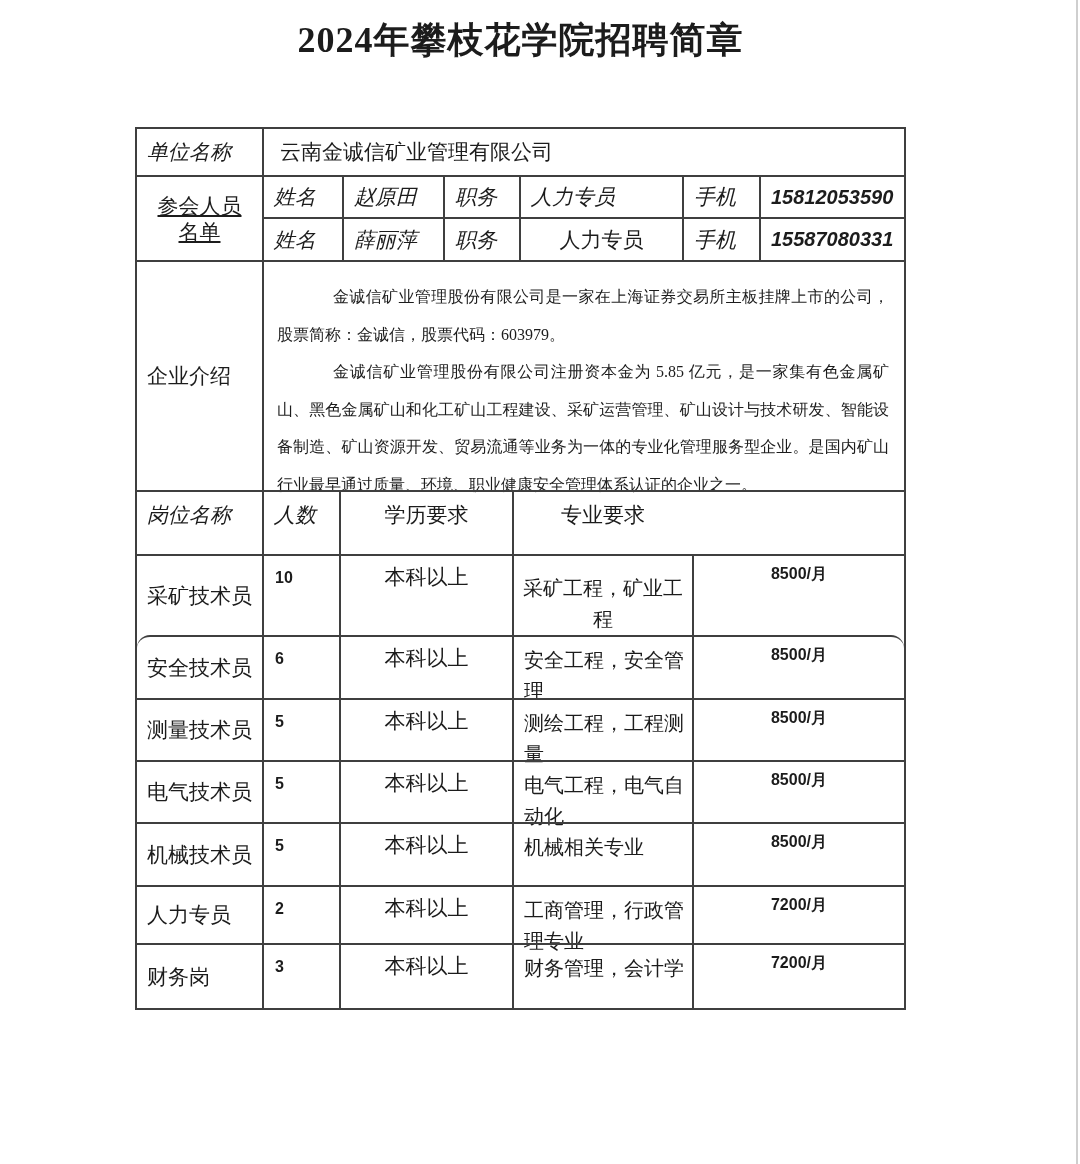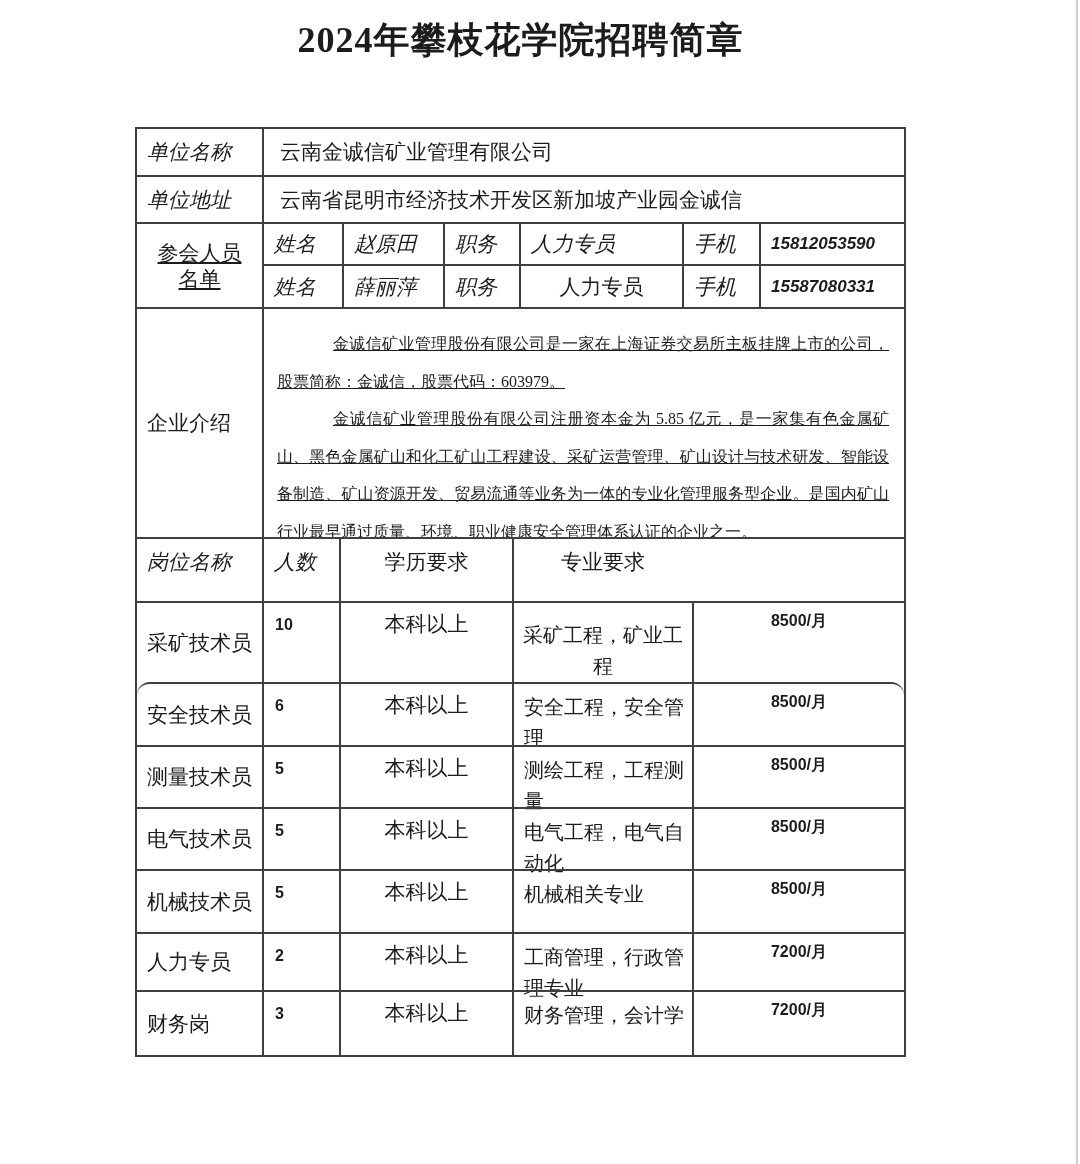--- a/index.html
+++ b/index.html
@@ -44,21 +44,21 @@
   .jr0{height:79px;} .jr1{height:61px;border-radius:13px;} .jr2{height:60px;} .jr3{height:60px;}
   .jr4{height:61px;} .jr5{height:56px;} .jr6{height:63px;}
   
   .attendee-label{flex-direction:column;justify-content:center;align-items:center;line-height:26px;text-decoration:underline;}
   .intro-label{align-items:center;padding-left:10px;}
   .intro-body{flex:1 1 auto;display:block;padding:16px 15px 0 13px;
     font-size:16px;line-height:37.5px;text-align:justify;}
   .intro-body p{margin:0;text-indent:56px;}
   
   .num{font-family:"Liberation Sans","DejaVu Sans",sans-serif;font-weight:bold;font-size:16px;}
-  .phone{font-size:17px;}
+  .phone{font-size:20px;}
   
   .jh{align-items:flex-start;padding-top:9px;}
   .jh-sal{flex-direction:column;align-items:center;line-height:28px;padding-top:6px;}
   
   .cell-pos{align-items:center;padding-left:10px;}
   .cell-cnt{align-items:flex-start;padding-top:13px;padding-left:11px;}
   .cell-edu{align-items:flex-start;justify-content:center;padding-top:7px;}
   .cell-major{align-items:flex-start;padding:8px 8px 0 10px;line-height:31px;font-size:20px;}
   .cell-major.centered{justify-content:center;align-items:center;text-align:center;padding:16px 6px 0 6px;}
   .cell-sal{align-items:flex-start;justify-content:center;padding-top:8px;}
@@ -69,24 +69,20 @@
 
 <div class="title">2024年攀枝花学院招聘简章</div>
 
 <div class="doc-table">
 
   <div class="trow r-unit-name">
     <div class="cell c-label v-center pad-l">单位名称</div>
     <div class="cell c-flex v-center pad-l2">云南金诚信矿业管理有限公司</div>
   </div>
 
-  <div class="trow r-unit-addr">
-    <div class="cell c-label v-center pad-l">单位地址</div>
-    <div class="cell c-flex v-center pad-l2">云南省昆明市经济技术开发区新加坡产业园金诚信</div>
-  </div>
 
   <div class="trow">
     <div class="cell c-label attendee-label">
       <span>参会人员</span>
       <span>名单</span>
     </div>
     <div class="cell sub-col">
       <div class="sub-row">
         <div class="cell a-name-l v-center pad-l">姓名</div>
         <div class="cell a-name-v v-center pad-l">赵原田</div>
@@ -101,21 +97,21 @@
         <div class="cell a-title-l v-center pad-l">职务</div>
         <div class="cell a-title-v v-center h-center">人力专员</div>
         <div class="cell a-phone-l v-center pad-l">手机</div>
         <div class="cell a-phone-v v-center pad-l num phone">15587080331</div>
       </div>
     </div>
   </div>
 
   <div class="trow r-intro">
     <div class="cell c-label intro-label">企业介绍</div>
-    <div class="cell intro-body" style="display:block;text-decoration:underline;">
+    <div class="cell intro-body" style="display:block;">
       <p>金诚信矿业管理股份有限公司是一家在上海证券交易所主板挂牌上市的公司，股票简称：金诚信，股票代码：603979。</p>
       <p>金诚信矿业管理股份有限公司注册资本金为 5.85 亿元，是一家集有色金属矿山、黑色金属矿山和化工矿山工程建设、采矿运营管理、矿山设计与技术研发、智能设备制造、矿山资源开发、贸易流通等业务为一体的专业化管理服务型企业。是国内矿山行业最早通过质量、环境、职业健康安全管理体系认证的企业之一。</p>
     </div>
   </div>
 
   <div class="trow r-jobs-header">
     <div class="cell j-pos jh pad-l">岗位名称</div>
     <div class="cell j-cnt jh pad-l">人数</div>
     <div class="cell j-edu jh h-center">学历要求</div>
     <div class="cell j-major jh h-center">专业要求</div>

